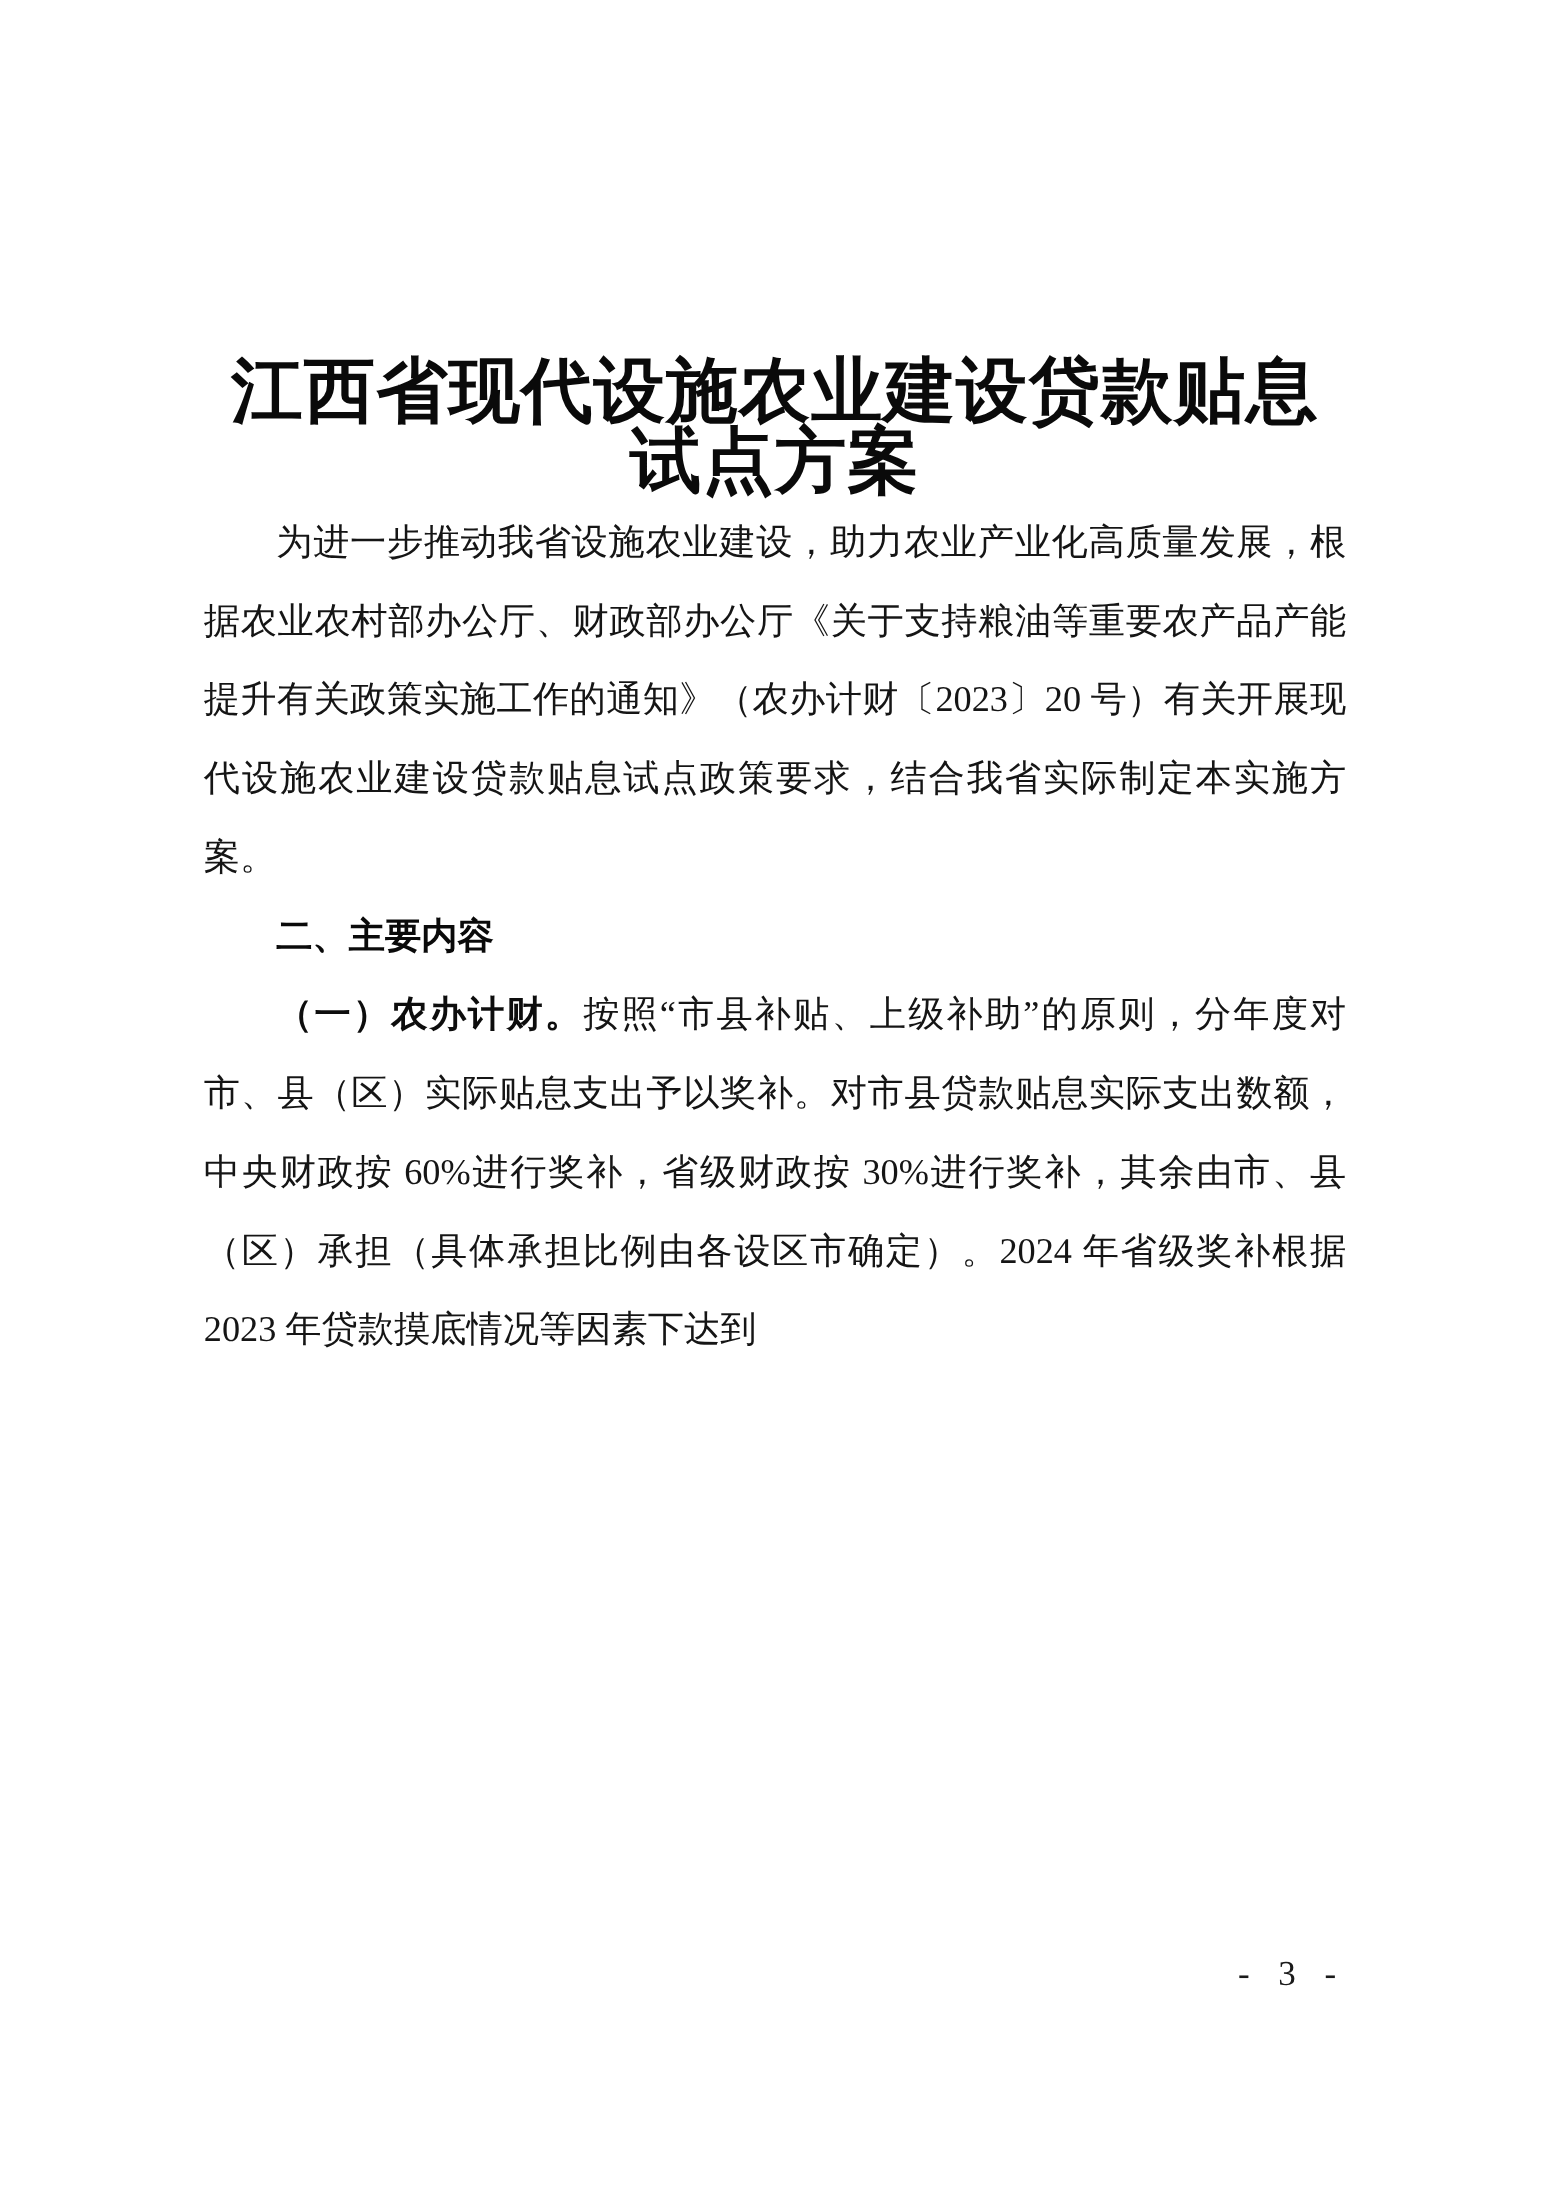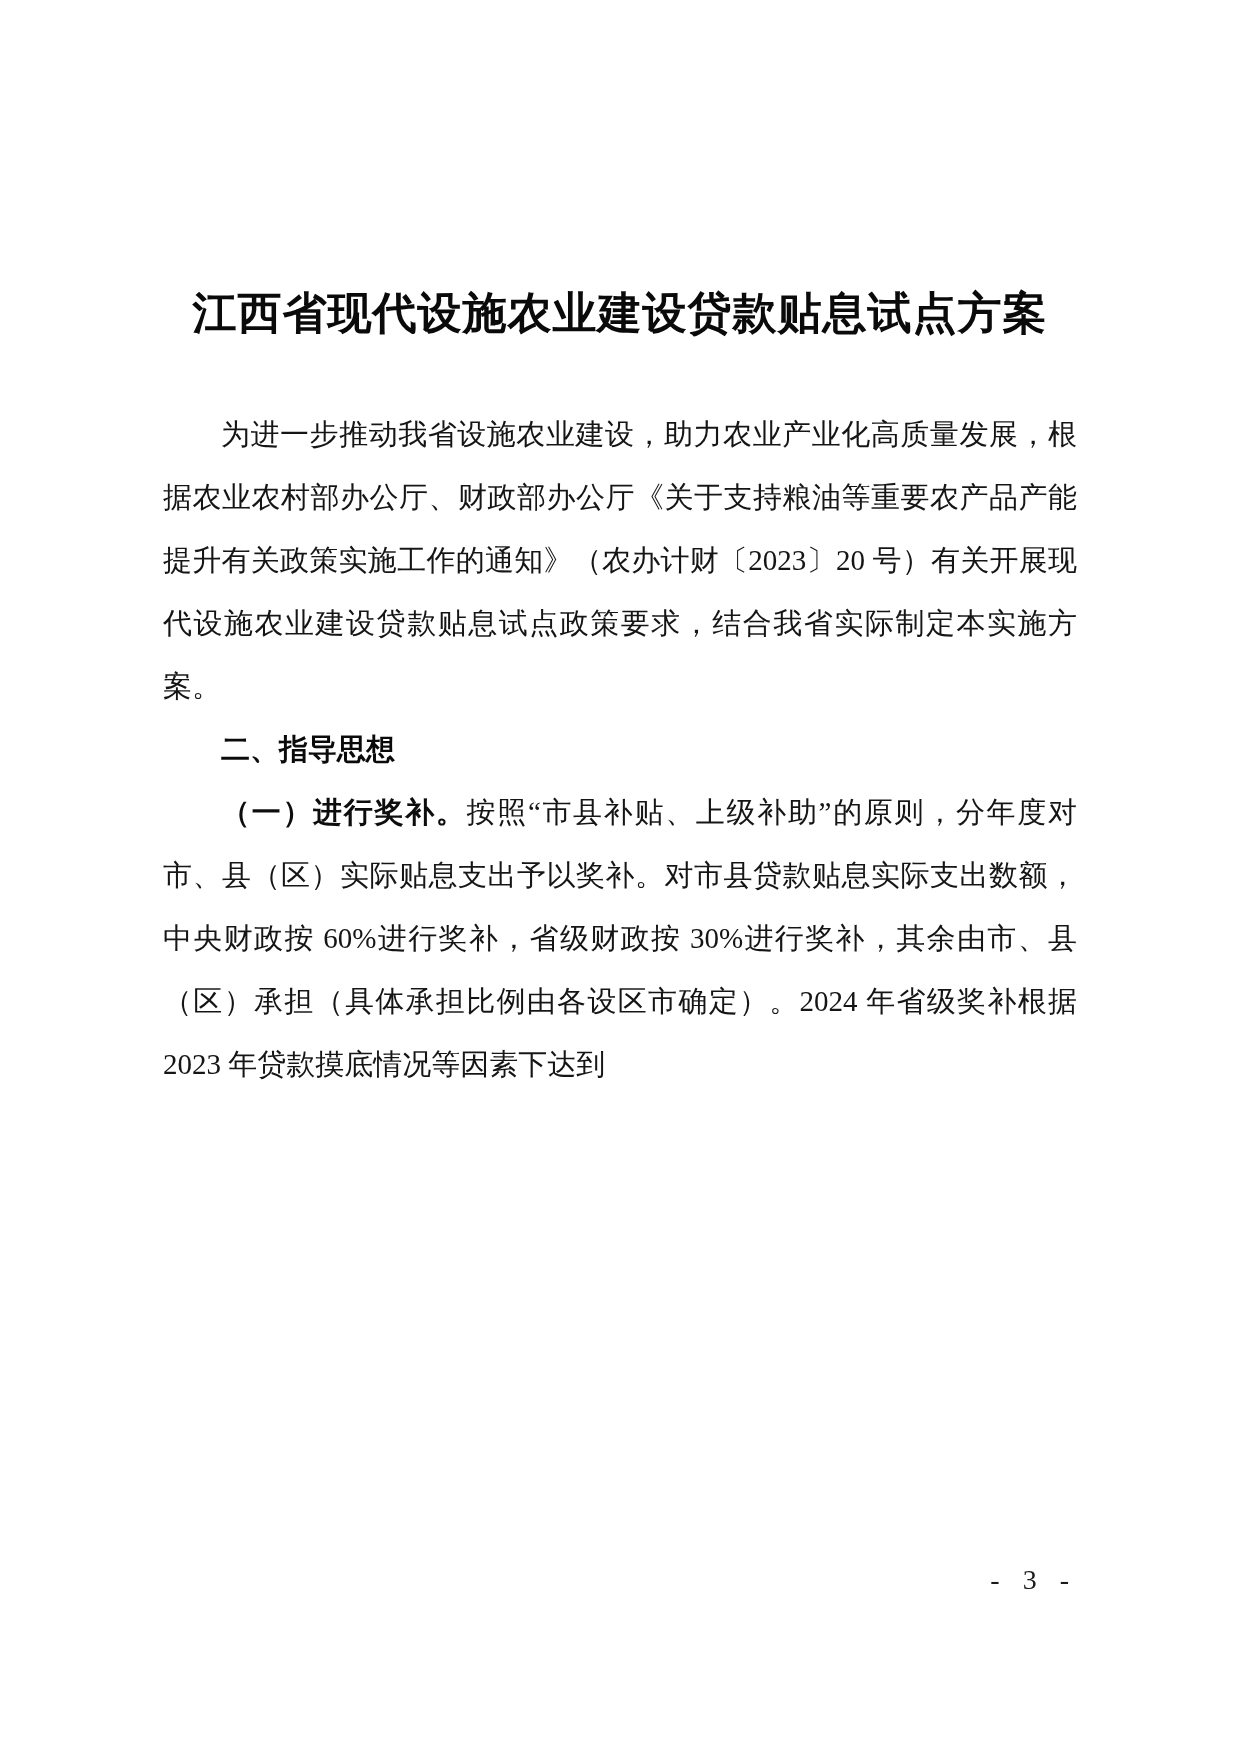--- a/index.html
+++ b/index.html
@@ -17,21 +17,21 @@
   }
   .doc-title {
     position: absolute;
     top: 285px;
     left: 163px;
     width: 914px;
     margin: 0;
     text-align: center;
     font-family: "Liberation Sans", sans-serif;
     font-weight: bold;
-    font-size: 44px;
+    font-size: 57px;
     line-height: 56px;
     letter-spacing: 1px;
     color: #0a0a0a;
   }
   .doc-content {
     position: absolute;
     top: 403px;
     left: 163px;
     width: 914px;
     font-family: "Liberation Serif", serif;
@@ -68,18 +68,18 @@
   }
 </style>
 </head>
 <body>
 
 <div class="page">
   <h1 class="doc-title">江西省现代设施农业建设贷款贴息试点方案</h1>
 
   <div class="doc-content" id="doc-body">
       <p><span>为进一步推动我省设施农业建设，助力农业产业化高质量发展，根据农业农村部办公厅、财政部办公厅《关于支持粮油等重要农产品产能提升有关政策实施工作的通知》（农办计财〔2023〕20 号）有关开展现代设施农业建设贷款贴息试点政策要求，结合我省实际制定本实施方案。</span></p>
-      <p class="heading">二、指导思想</p>
-      <p><span class="lead">（一）进行奖补。</span><span>按照“市县补贴、上级补助”的原则，分年度对市、县（区）实际贴息支出予以奖补。对市县贷款贴息实际支出数额，中央财政按 60%进行奖补，省级财政按 30%进行奖补，其余由市、县（区）承担（具体承担比例由各设区市确定）。2024 年省级奖补根据 2023 年贷款摸底情况等因素下达到</span></p>
+      <p class="heading">二、主要内容</p>
+      <p><span class="lead">（一）农办计财。</span><span>按照“市县补贴、上级补助”的原则，分年度对市、县（区）实际贴息支出予以奖补。对市县贷款贴息实际支出数额，中央财政按 60%进行奖补，省级财政按 30%进行奖补，其余由市、县（区）承担（具体承担比例由各设区市确定）。2024 年省级奖补根据 2023 年贷款摸底情况等因素下达到</span></p>
     </div>
 
   <div class="page-number">- 3 -</div>
 </div>
 
 </body></html>

